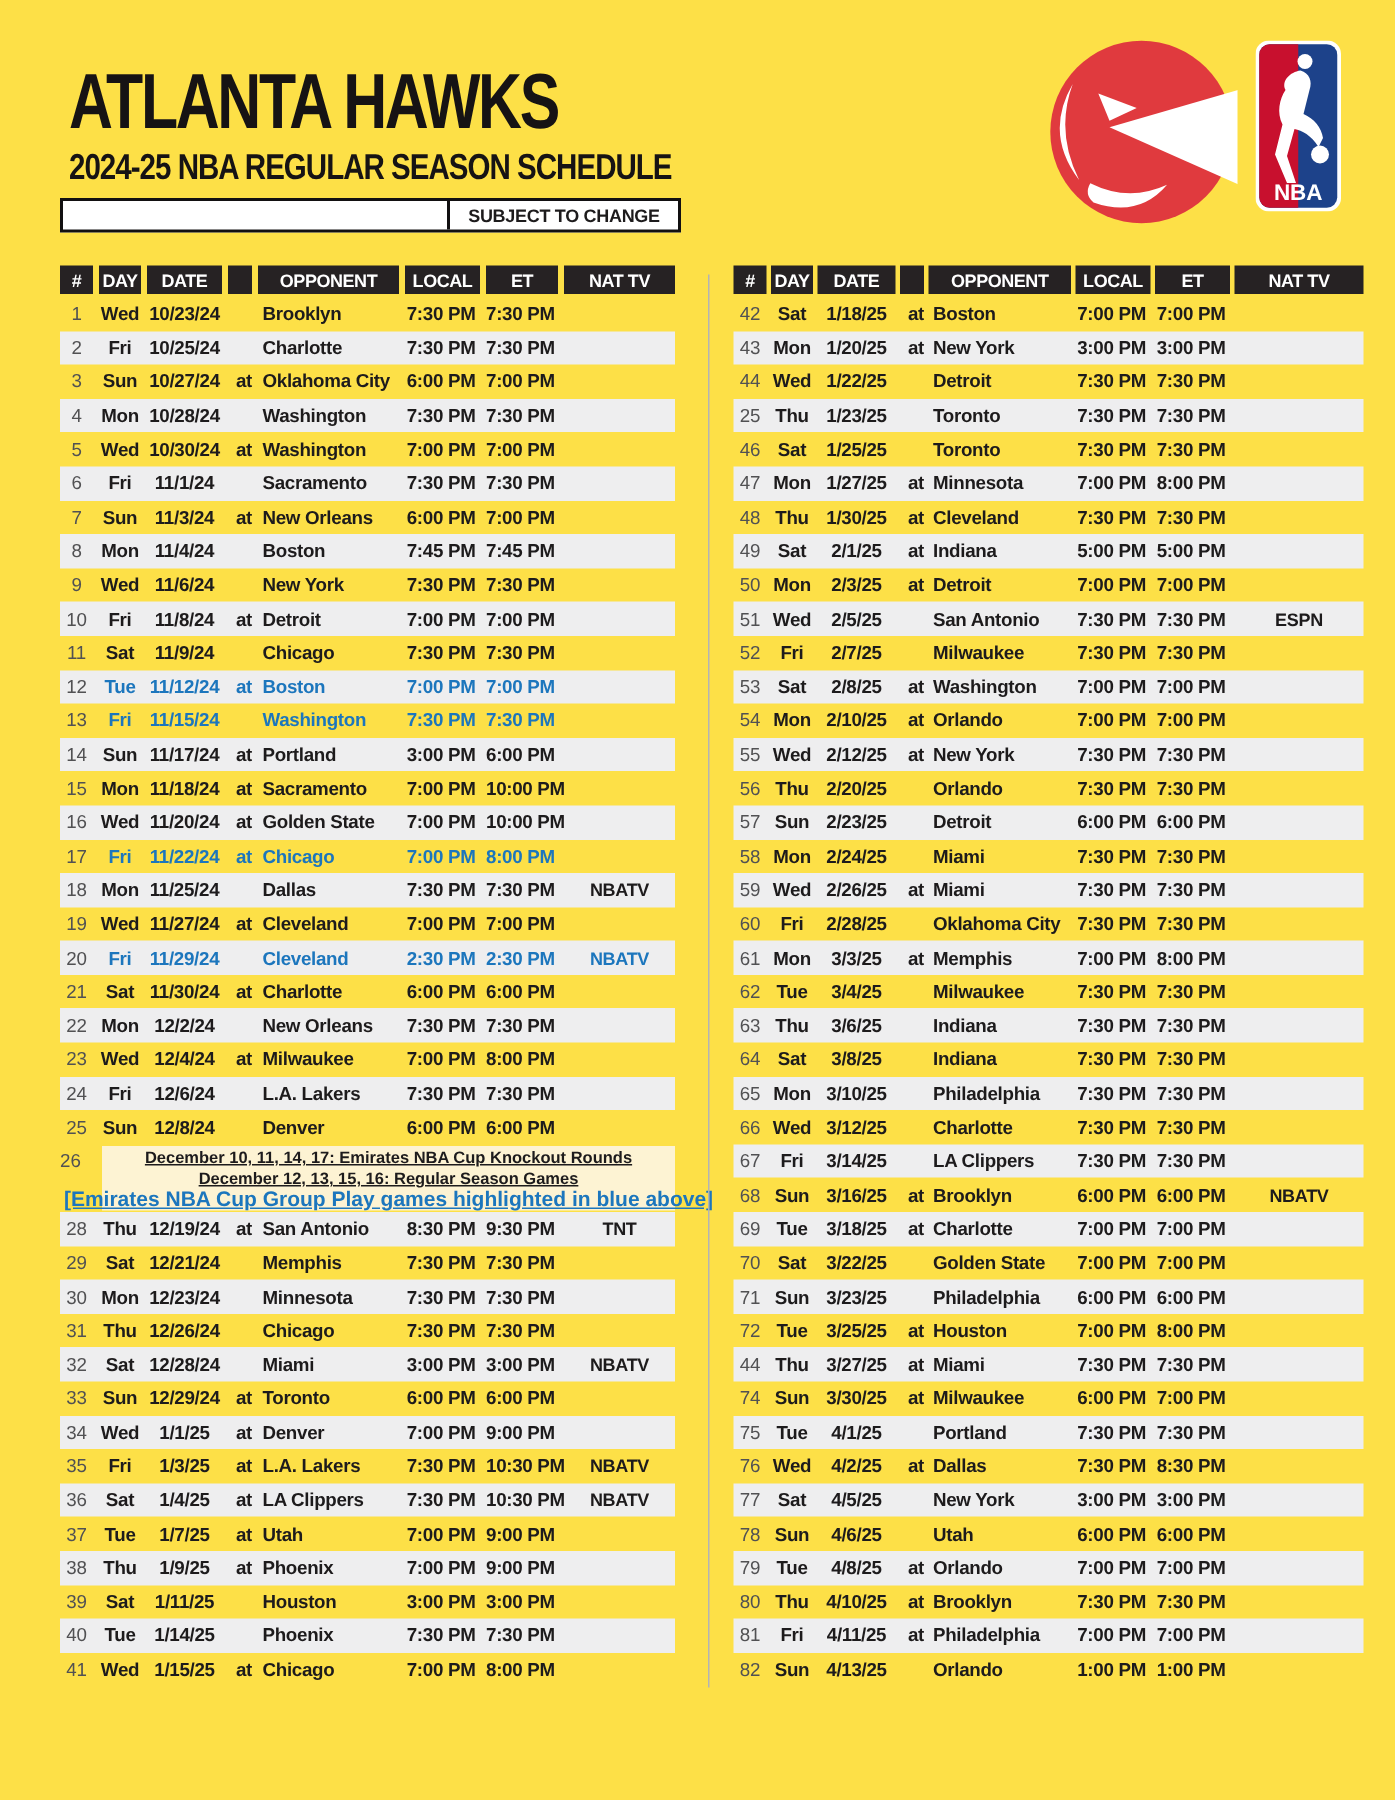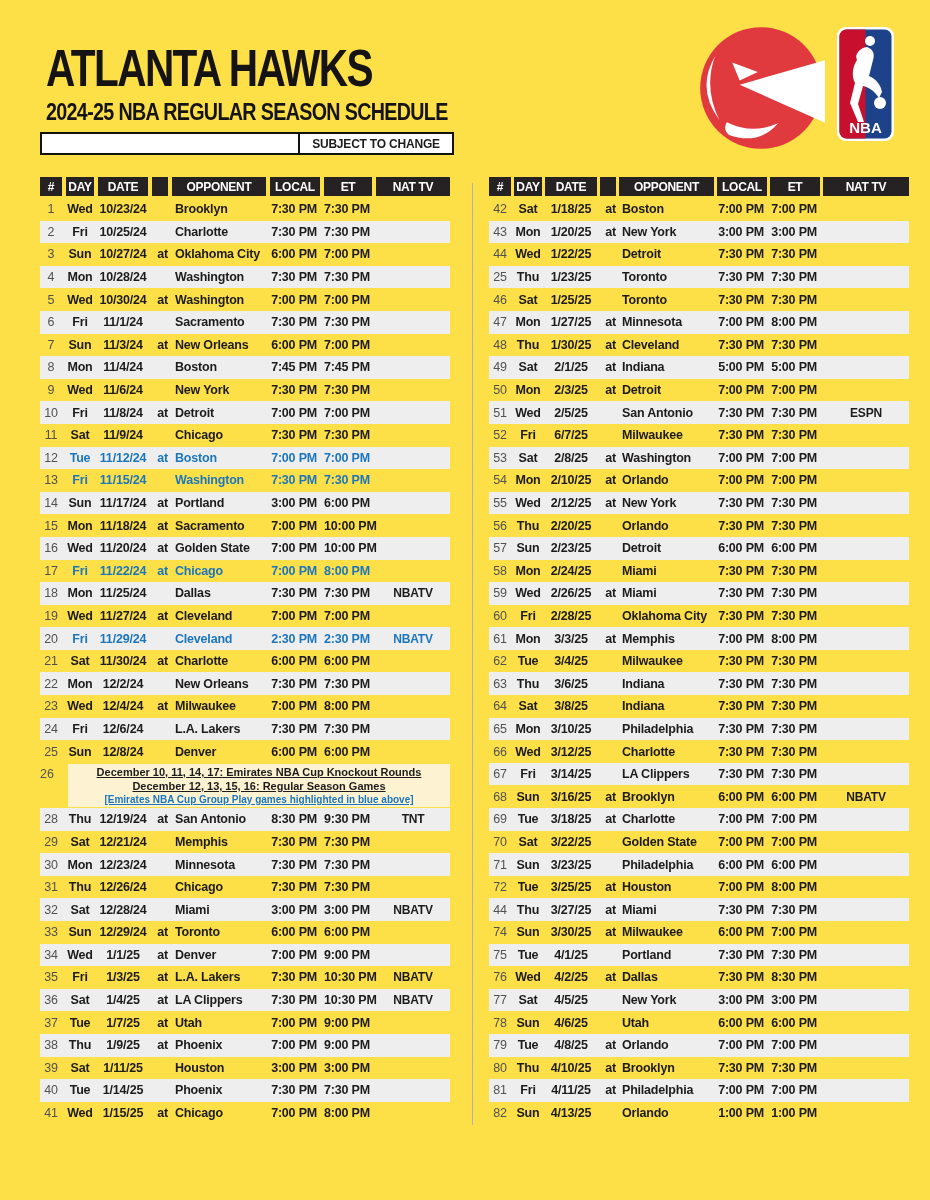--- a/index.html
+++ b/index.html
@@ -41,21 +41,21 @@
   .row.cup .c-day,.row.cup .c-date,.row.cup .c-at,.row.cup .c-opp,
   .row.cup .c-local,.row.cup .c-et,.row.cup .c-tv{color:#1c76bd;}
 
   .note-block{position:relative;height:45.2px;}
   .note-num{position:absolute;left:0;width:22px;height:22.6px;line-height:22.6px;
     text-align:left;font-size:12.5px;color:#515153;}
   .note-num.n2{top:22.6px;margin-left:32px;}
   .note-box{position:absolute;left:28px;right:0;top:1px;bottom:1px;background:#fdf3d3;
     display:flex;flex-direction:column;align-items:center;justify-content:center;text-align:center;}
   .note-l{font-size:11px;font-weight:bold;line-height:14px;color:#1d1b1c;white-space:nowrap;text-decoration:underline;}
-  .note-l.blue{font-size:10px;line-height:13px;color:#1c76bd;}
+  .note-l.blue{font-size:14px;line-height:13px;color:#1c76bd;}
 
   .divider{position:absolute;left:472px;top:183px;width:1px;height:942px;background:#b3b3b5;}
 </style>
 </head>
 <body>
 
 <div class="page">
 
   <div class="team-title">ATLANTA HAWKS</div>
   <div class="sub-title">2024-25 NBA REGULAR SEASON SCHEDULE</div>
@@ -602,21 +602,21 @@
         <span class="c c-date">2/5/25</span>
         <span class="c c-at"></span>
         <span class="c c-opp">San Antonio</span>
         <span class="c c-local">7:30 PM</span>
         <span class="c c-et">7:30 PM</span>
         <span class="c c-tv">ESPN</span>
       </div>
       <div class="row">
         <span class="c c-num">52</span>
         <span class="c c-day">Fri</span>
-        <span class="c c-date">6/7/25</span>
+        <span class="c c-date">2/7/25</span>
         <span class="c c-at"></span>
         <span class="c c-opp">Milwaukee</span>
         <span class="c c-local">7:30 PM</span>
         <span class="c c-et">7:30 PM</span>
         <span class="c c-tv"></span>
       </div>
       <div class="row alt">
         <span class="c c-num">53</span>
         <span class="c c-day">Sat</span>
         <span class="c c-date">2/8/25</span>

